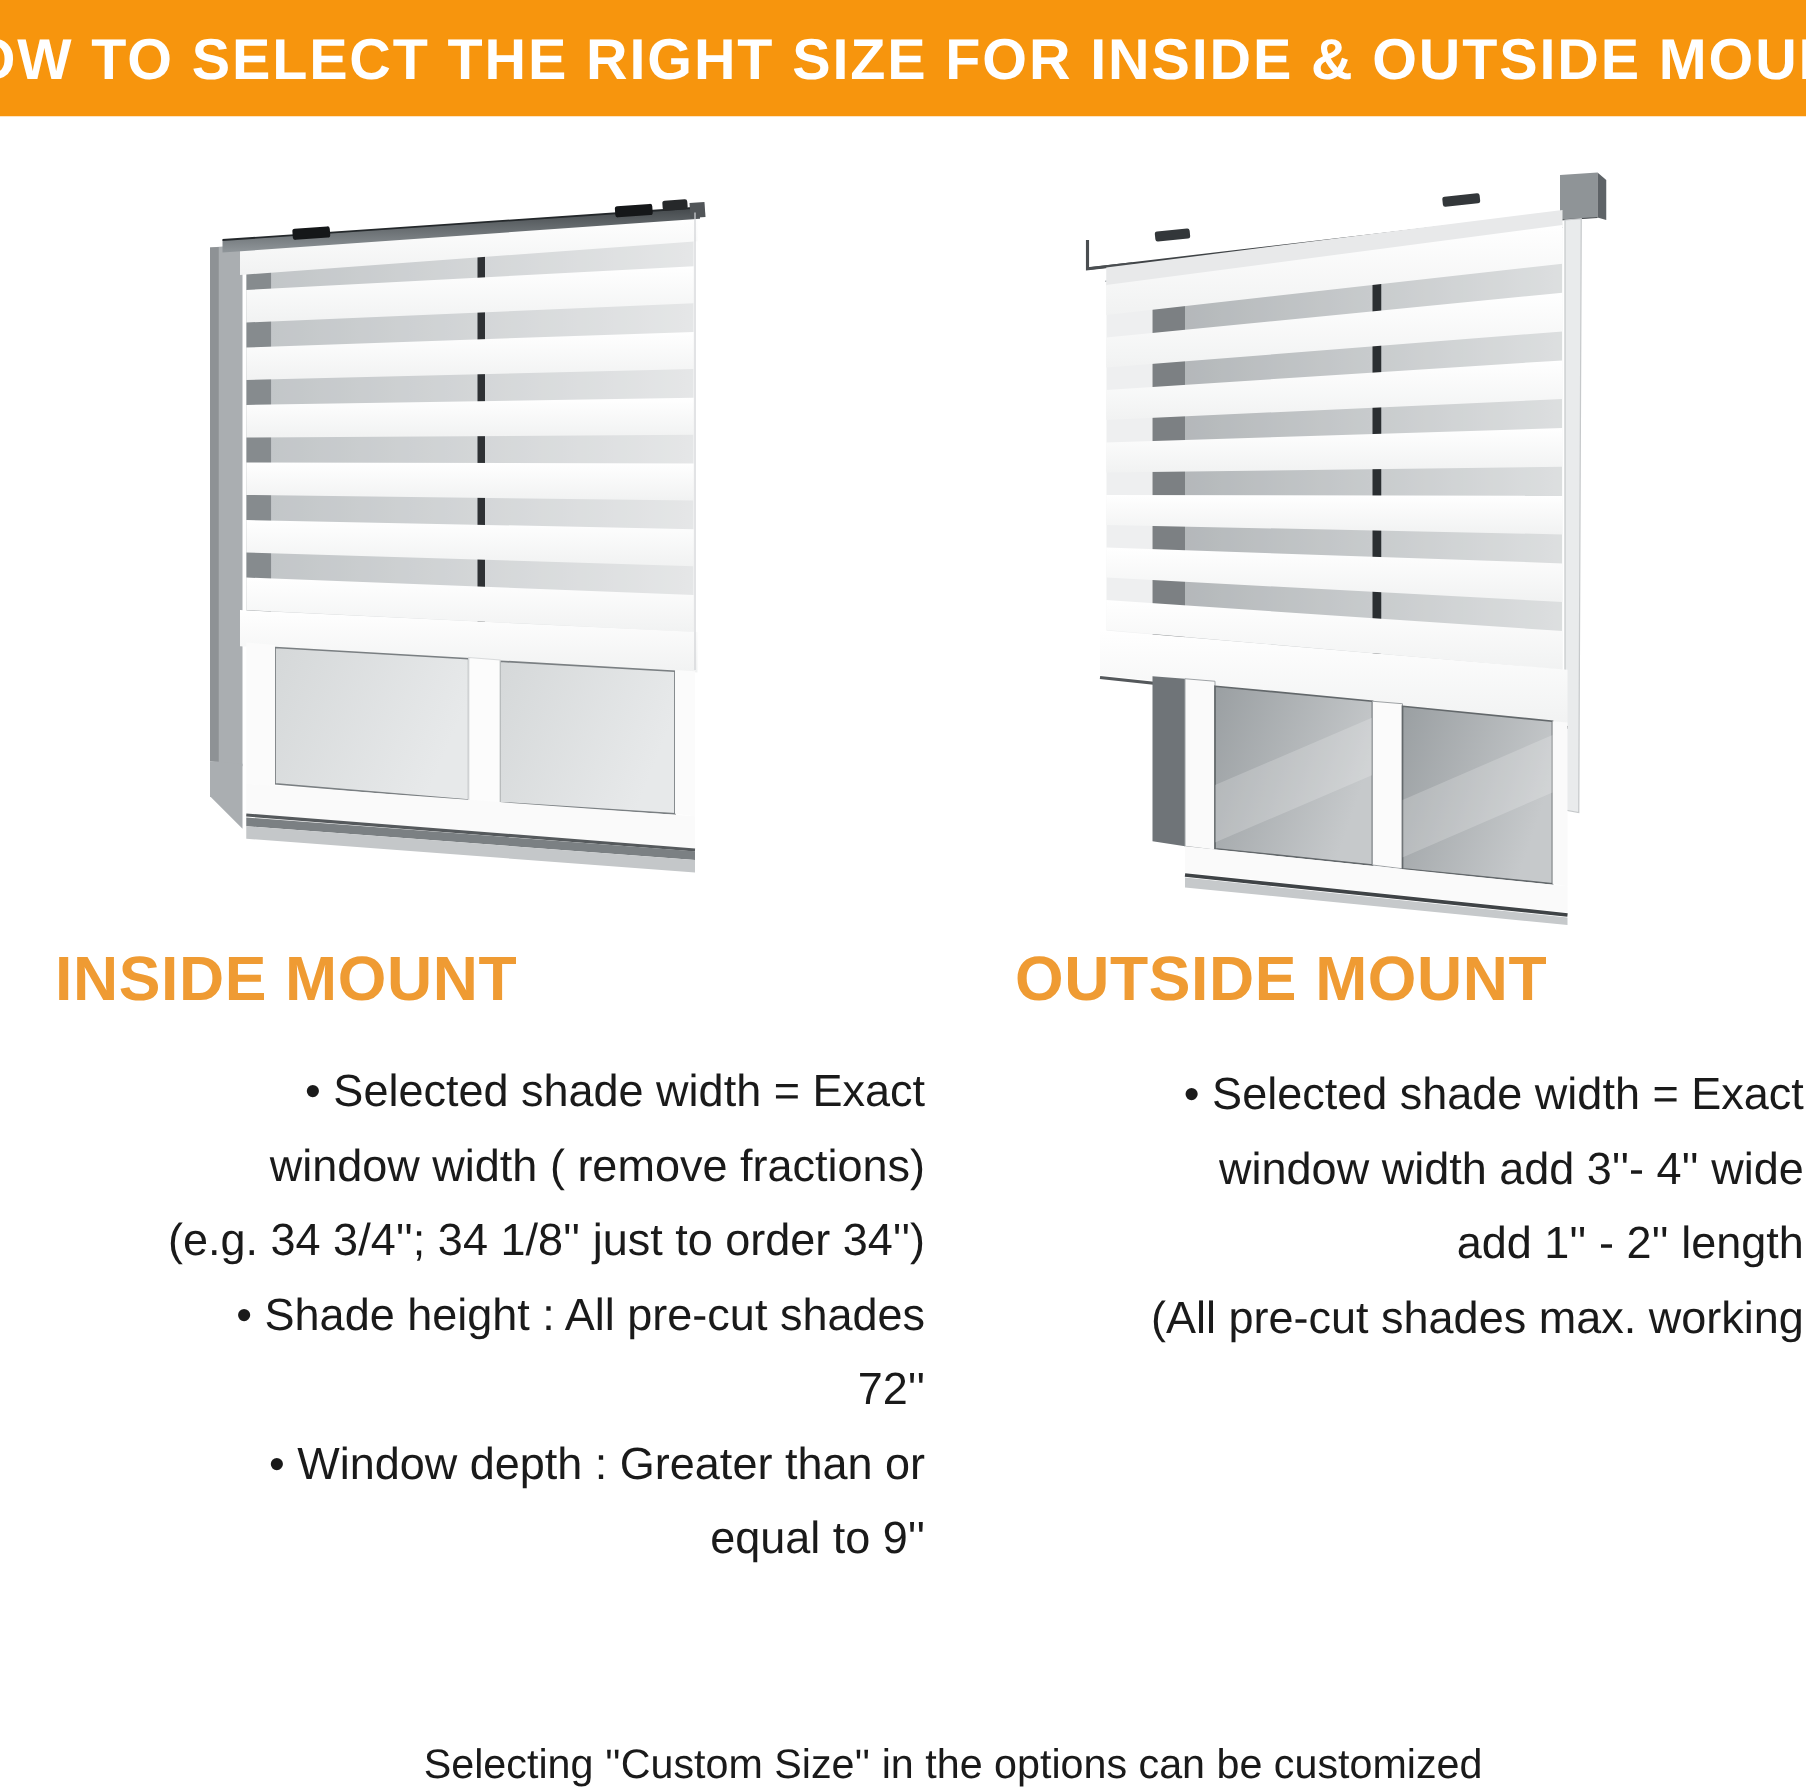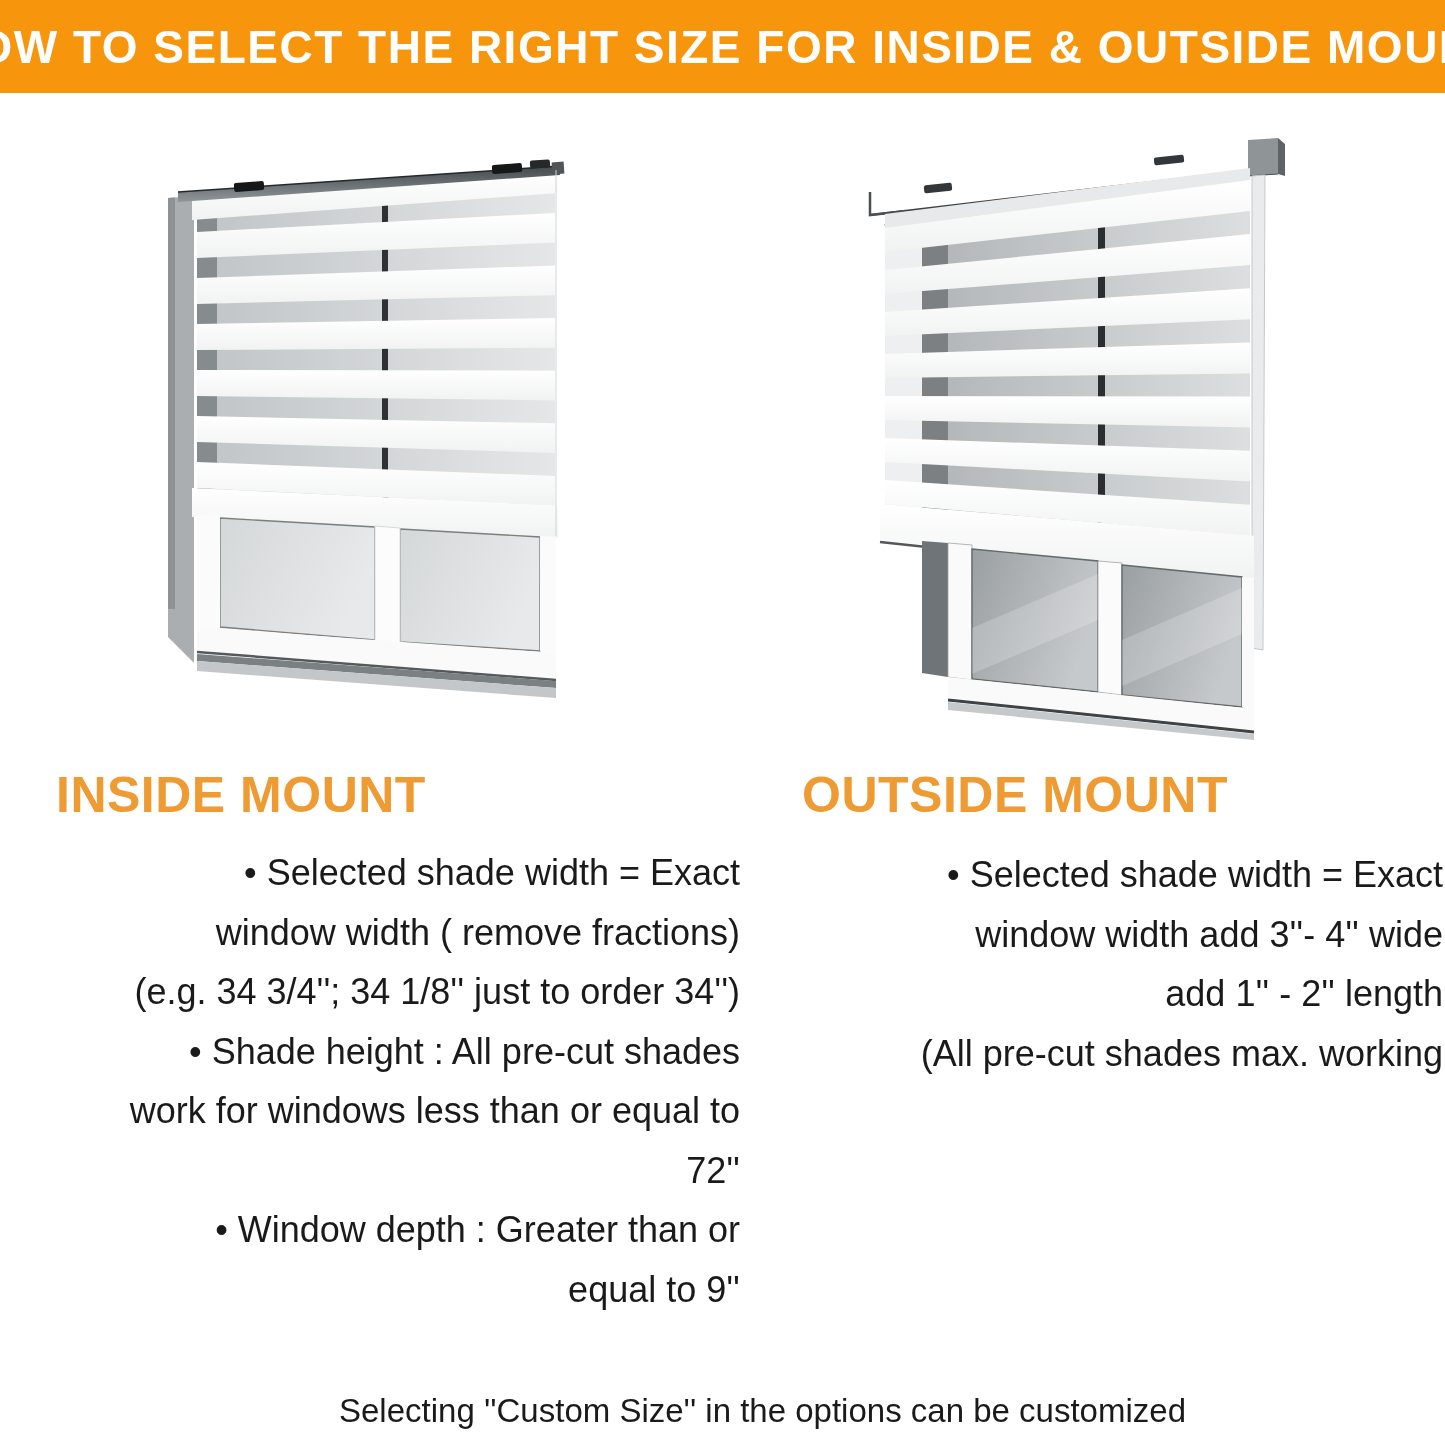--- a/index.html
+++ b/index.html
@@ -23,26 +23,26 @@
   }
   .banner h1{
     margin:0;
     font-size:46px;font-weight:bold;letter-spacing:1.5px;
     color:#ffffff;white-space:nowrap;
   }
   .illo{position:absolute;}
   .illo.left{left:150px;top:140px;}
   .illo.right{left:850px;top:128px;}
   h2.mount-heading{
-    position:absolute;margin:16px;
+    position:absolute;margin:4px;
     font-size:50px;font-weight:bold;letter-spacing:0.5px;
     color:var(--heading);white-space:nowrap;
   }
   #inside-heading{left:40px;top:750px;}
-  #outside-heading{left:786px;top:750px;}
+  #outside-heading{left:808px;top:750px;}
   .col{
     position:absolute;
     font-size:36px;line-height:59.5px;
     white-space:nowrap;
     text-align:right;
   }
   .col.inside{left:30px;top:843px;width:710px;}
   .col.outside{left:763px;top:845px;width:680px;}
   .footer-note{
     position:absolute;left:0;top:1392px;width:1445px;
@@ -199,21 +199,20 @@
   </svg>
 
   <h2 class="mount-heading" id="inside-heading">INSIDE MOUNT</h2>
   <h2 class="mount-heading" id="outside-heading">OUTSIDE MOUNT</h2>
 
   <div class="col inside">
     <div>• Selected shade width = Exact</div>
     <div>window width ( remove fractions)</div>
     <div>(e.g. 34 3/4''; 34 1/8'' just to order 34'')</div>
     <div>• Shade height : All pre-cut shades</div>
-    <div>work for windows less than or equal to</div>
     <div>72''</div>
     <div>• Window depth : Greater than or</div>
     <div>equal to 9''</div>
   </div>
 
   <div class="col outside">
     <div>• Selected shade width = Exact</div>
     <div>window width add 3''- 4'' wide</div>
     <div>add 1'' - 2'' length</div>
     <div>(All pre-cut shades max. working</div>

